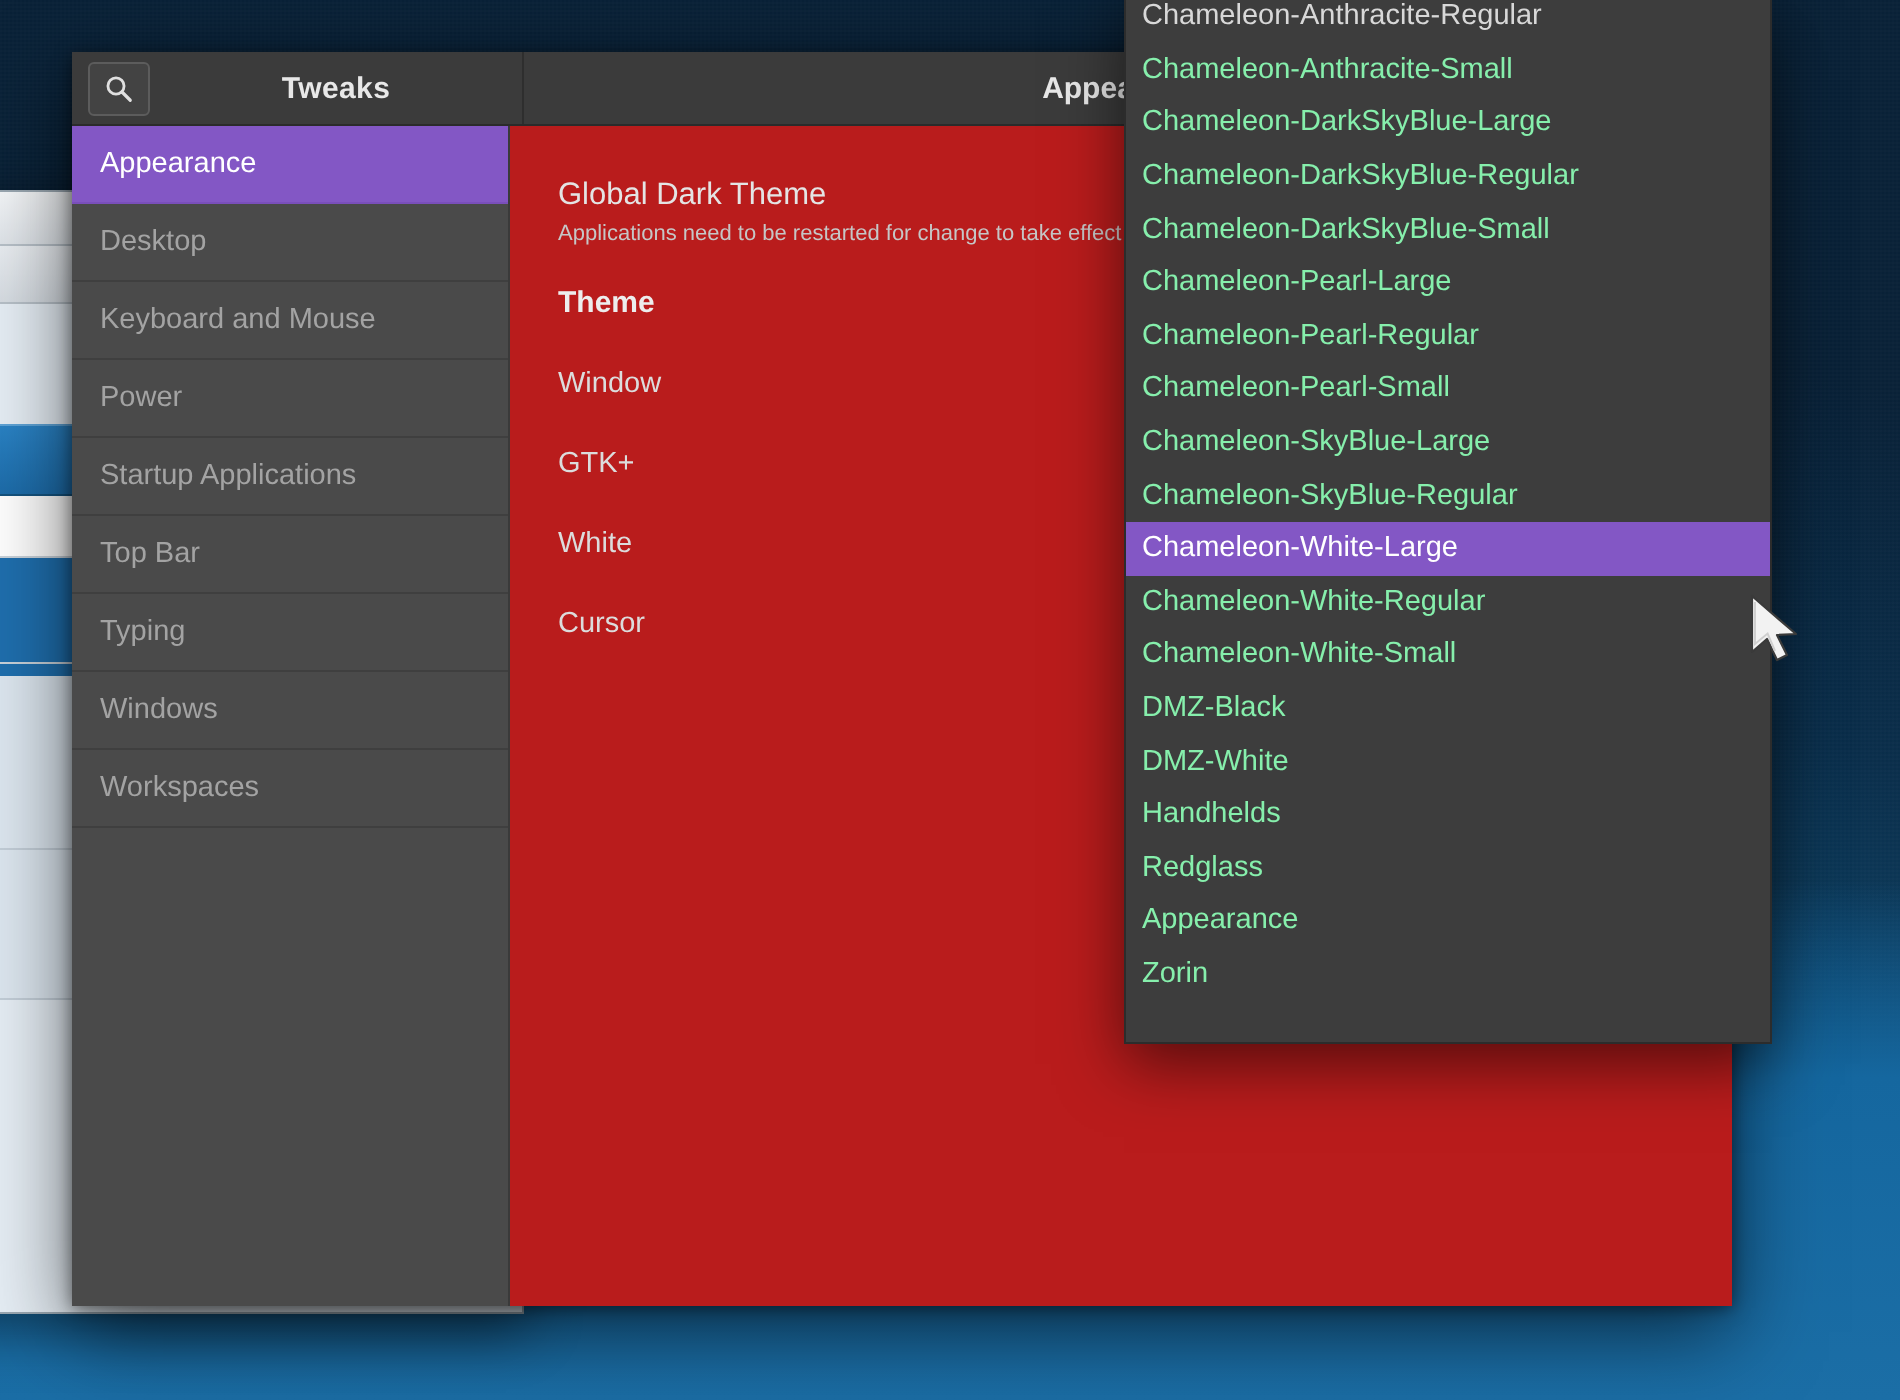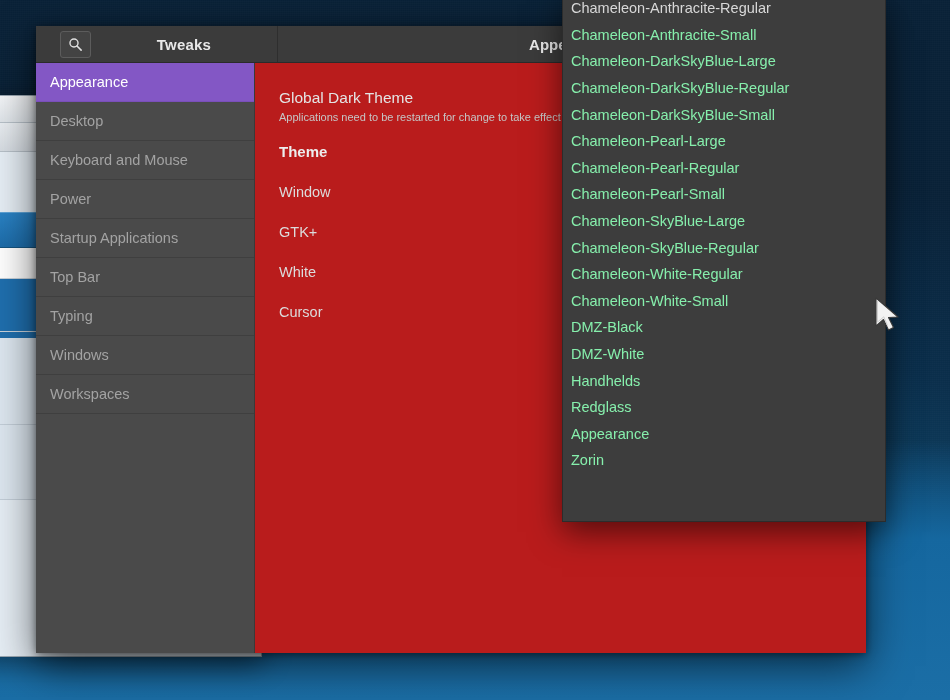--- a/index.html
+++ b/index.html
@@ -88,21 +88,20 @@
     width: 830px; height: 626px;
     background: #4d4d4d;
     box-shadow: 0 14px 40px rgba(0,0,0,.60), 0 2px 8px rgba(0,0,0,.5);
   }
   .tw-headerbar {
     display: flex; align-items: stretch;
     height: 36px;
     background: #3b3b3b;
     border-bottom: 1px solid #2b2b2b;
     position: relative;
-    padding-left: 16px;
   }
   .tw-hb-left {
     width: 217px;
     display: flex; align-items: center;
     padding-left: 8px;
     border-right: 1px solid #2e2e2e;
     background: #3b3b3b;
   }
   .search-btn {
     width: 29px; height: 25px;
@@ -343,20 +342,23 @@
     </div>
     <div class="dd-item">
       <span>Chameleon-Pearl-Small</span>
     </div>
     <div class="dd-item">
       <span>Chameleon-SkyBlue-Large</span>
     </div>
     <div class="dd-item">
       <span>Chameleon-SkyBlue-Regular</span>
     </div>
+    <div class="dd-item selected">
+      <span>Chameleon-White-Large</span>
+    </div>
     <div class="dd-item">
       <span>Chameleon-White-Regular</span>
     </div>
     <div class="dd-item">
       <span>Chameleon-White-Small</span>
     </div>
     <div class="dd-item">
       <span>DMZ-Black</span>
     </div>
     <div class="dd-item">

